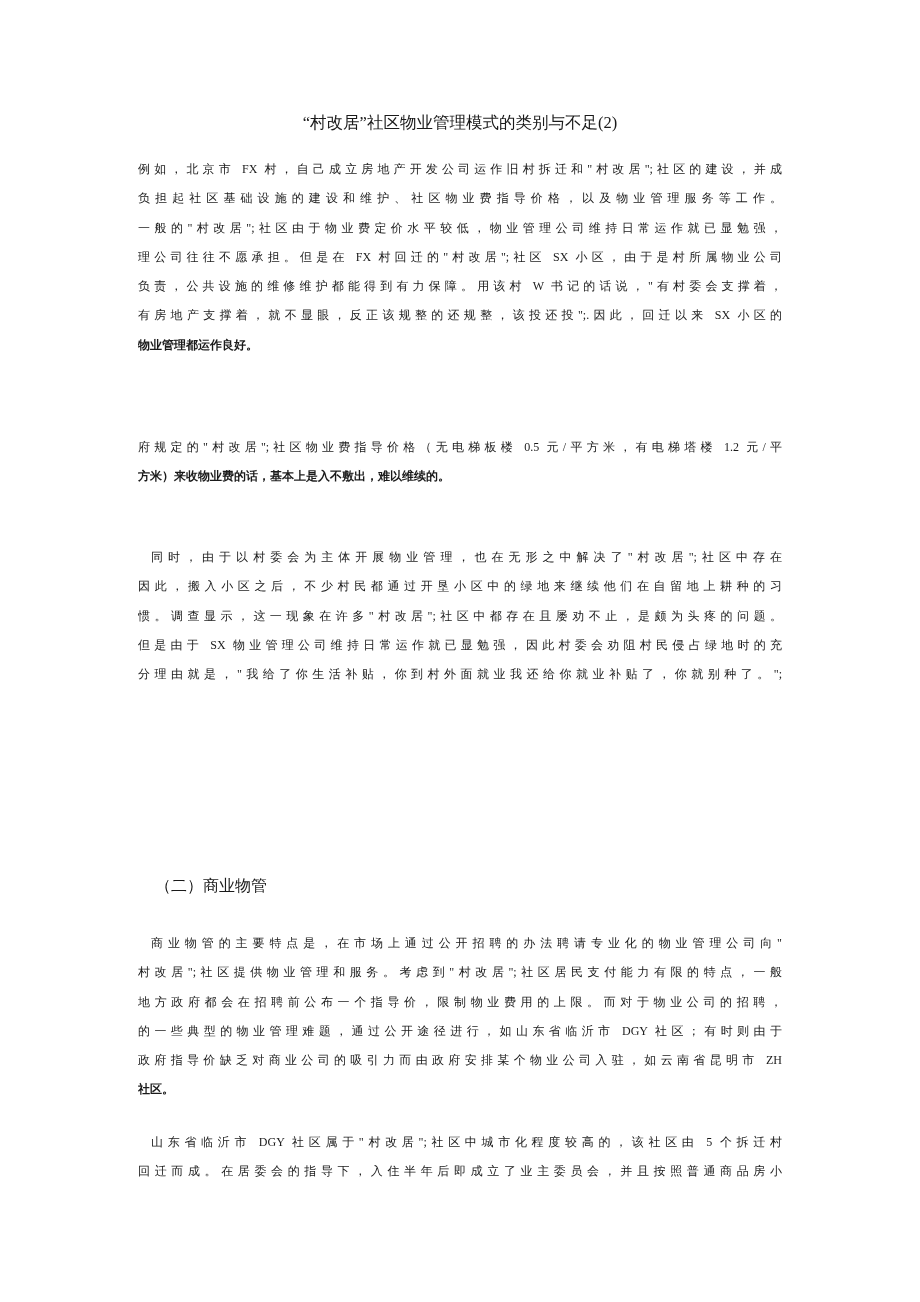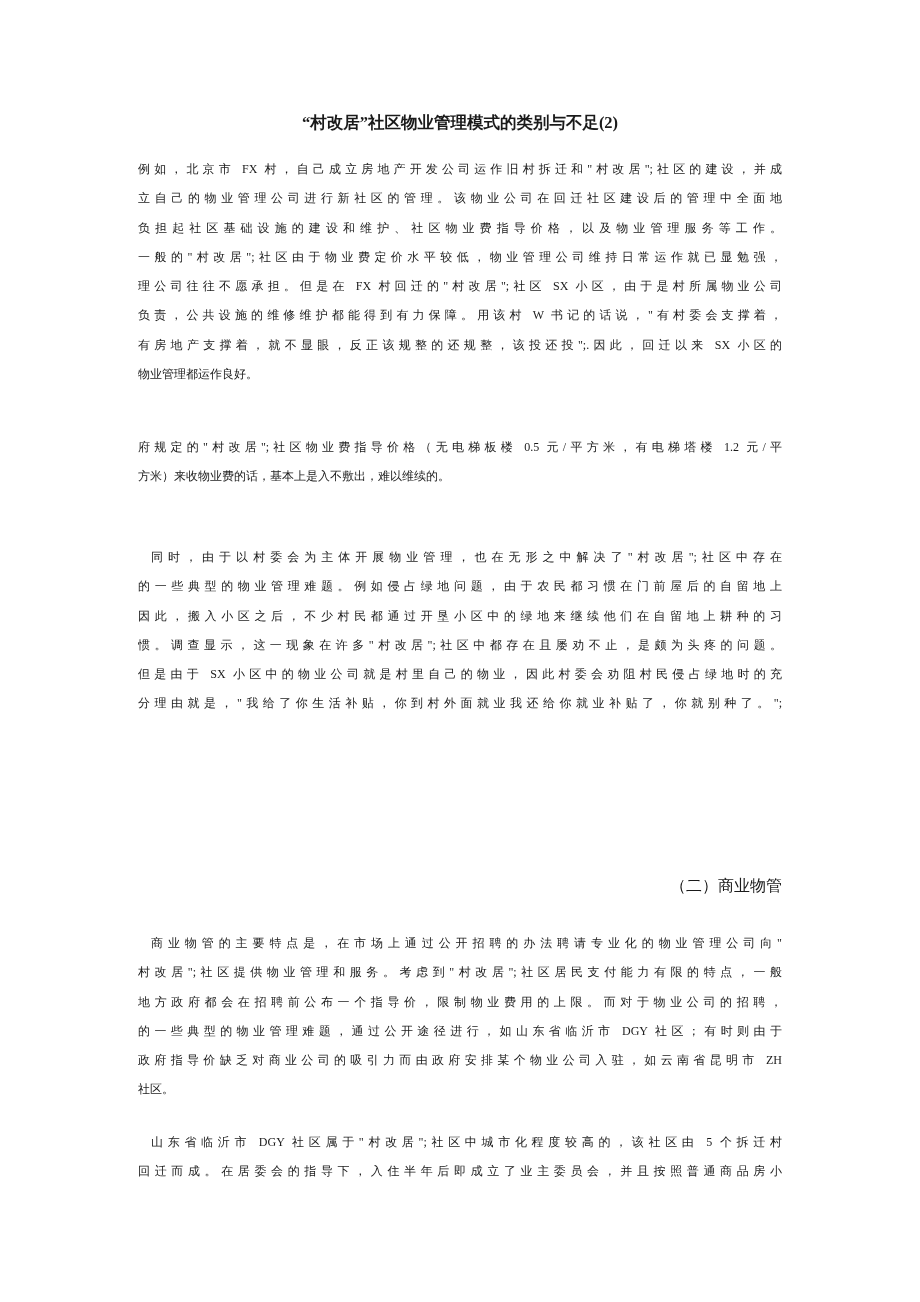--- a/index.html
+++ b/index.html
@@ -16,21 +16,21 @@
       font-family: "Liberation Serif", "DejaVu Serif", serif;
       color: #1a1a1a;
     }
     .doc-title {
       position: absolute;
       left: 0;
       top: 108px;
       width: 920px;
       text-align: center;
       font-size: 16.5px;
-      font-weight: 700;
+      font-weight: 400;
       line-height: 29px;
       color: #1a1a1a;
       white-space: nowrap;
     }
     .para {
       position: absolute;
       left: 138px;
       width: 644px;
       font-size: 12px;
       line-height: 29.3px;
@@ -39,70 +39,69 @@
       height: 29.3px;
       overflow: hidden;
       text-align: justify;
       text-align-last: justify;
       white-space: nowrap;
     }
     .tline.align-left {
       text-align: left;
       text-align-last: left;
       white-space: normal;
+      font-weight: bold;
     }
     .tline.indent1 {
       padding-left: 13px;
     }
     .section-heading {
       position: absolute;
       left: 138px;
       width: 644px;
       top: 871px;
       font-size: 16px;
       line-height: 29.3px;
       padding-left: 17px;
       box-sizing: border-box;
-      text-align: right;
+      text-align: left;
     }
     #p1 { top: 155px; }
     #p2 { top: 433px; }
     #p3 { top: 543px; }
     #p4 { top: 929px; }
     #p5 { top: 1128px; }
   </style>
 </head>
 <body>
 
 <div id="page">
 
   <div class="doc-title">“村改居”社区物业管理模式的类别与不足(2)</div>
 
   <div class="para" id="p1">
     <div class="tline">例如，北京市 FX 村，自己成立房地产开发公司运作旧村拆迁和"村改居";社区的建设，并成</div>
-    <div class="tline">立自己的物业管理公司进行新社区的管理。该物业公司在回迁社区建设后的管理中全面地</div>
     <div class="tline">负担起社区基础设施的建设和维护、社区物业费指导价格，以及物业管理服务等工作。</div>
     <div class="tline">一般的"村改居";社区由于物业费定价水平较低，物业管理公司维持日常运作就已显勉强，</div>
     <div class="tline">理公司往往不愿承担。但是在 FX 村回迁的"村改居";社区 SX 小区，由于是村所属物业公司</div>
     <div class="tline">负责，公共设施的维修维护都能得到有力保障。用该村 W 书记的话说，"有村委会支撑着，</div>
     <div class="tline">有房地产支撑着，就不显眼，反正该规整的还规整，该投还投";.因此，回迁以来 SX 小区的</div>
     <div class="tline align-left">物业管理都运作良好。</div>
   </div>
 
   <div class="para" id="p2">
     <div class="tline">府规定的"村改居";社区物业费指导价格（无电梯板楼 0.5 元/平方米，有电梯塔楼 1.2 元/平</div>
     <div class="tline align-left">方米）来收物业费的话，基本上是入不敷出，难以维续的。</div>
   </div>
 
   <div class="para" id="p3">
     <div class="tline indent1">同时，由于以村委会为主体开展物业管理，也在无形之中解决了"村改居";社区中存在</div>
-    <div class="tline">的一些典型的物业管理难题。例如侵占绿地问题，由于农民都习惯在门前屋后的自留地上</div>
     <div class="tline">因此，搬入小区之后，不少村民都通过开垦小区中的绿地来继续他们在自留地上耕种的习</div>
     <div class="tline">惯。调查显示，这一现象在许多"村改居";社区中都存在且屡劝不止，是颇为头疼的问题。</div>
-    <div class="tline">但是由于 SX 小区中的物业公司就是村里自己的物业，因此村委会劝阻村民侵占绿地时的充</div>
+    <div class="tline">但是由于 SX 物业管理公司维持日常运作就已显勉强，因此村委会劝阻村民侵占绿地时的充</div>
     <div class="tline">分理由就是，"我给了你生活补贴，你到村外面就业我还给你就业补贴了，你就别种了。";</div>
   </div>
 
   <div class="section-heading">（二）商业物管</div>
 
   <div class="para" id="p4">
     <div class="tline indent1">商业物管的主要特点是，在市场上通过公开招聘的办法聘请专业化的物业管理公司向"</div>
     <div class="tline">村改居";社区提供物业管理和服务。考虑到"村改居";社区居民支付能力有限的特点，一般</div>
     <div class="tline">地方政府都会在招聘前公布一个指导价，限制物业费用的上限。而对于物业公司的招聘，</div>
     <div class="tline">的一些典型的物业管理难题，通过公开途径进行，如山东省临沂市 DGY 社区；有时则由于</div>

